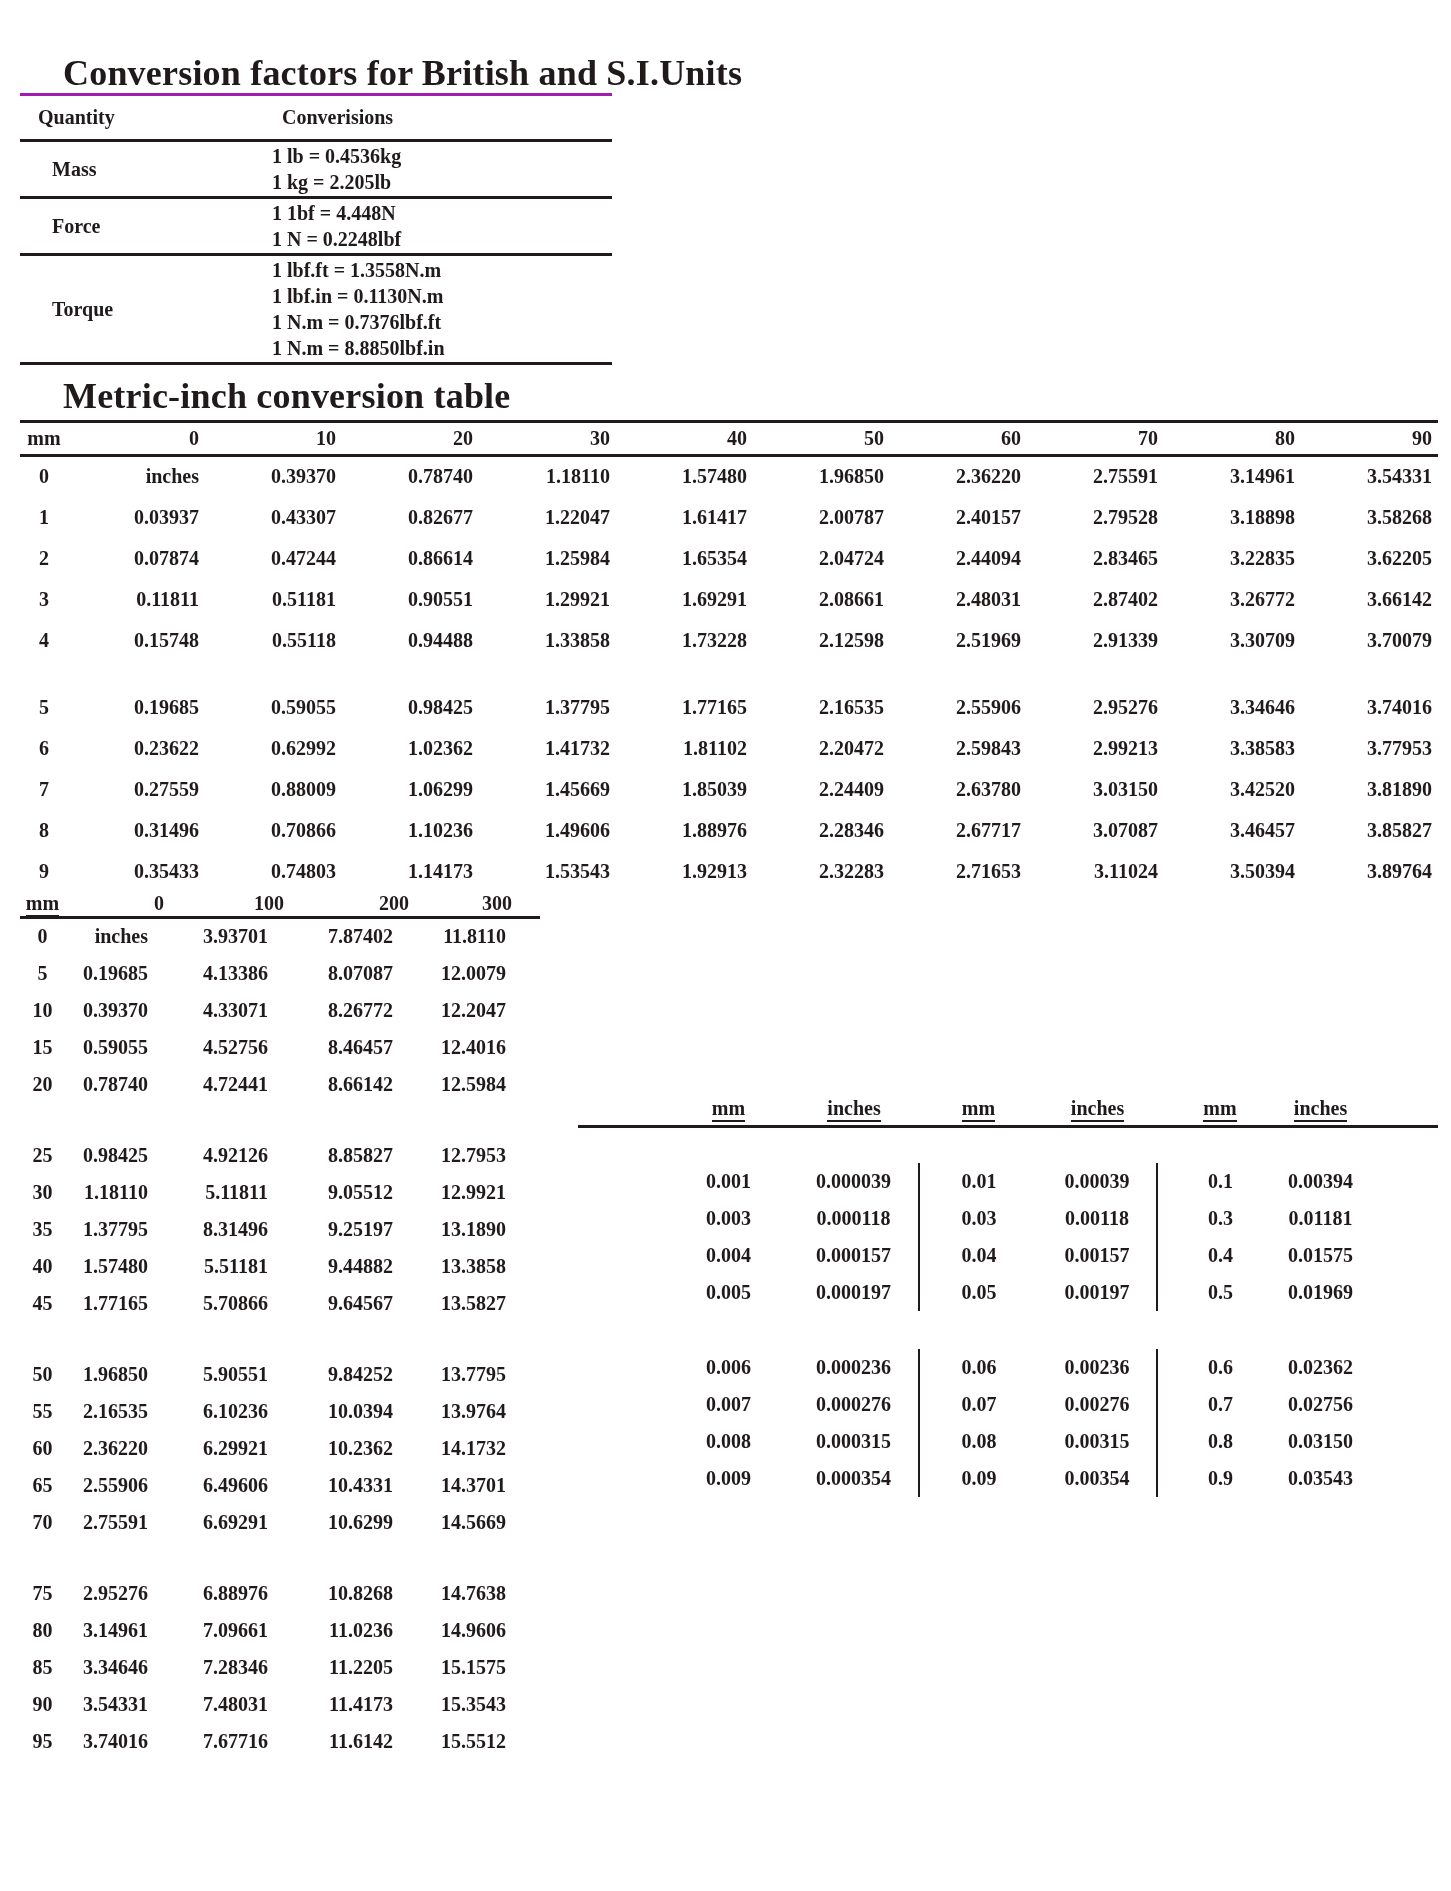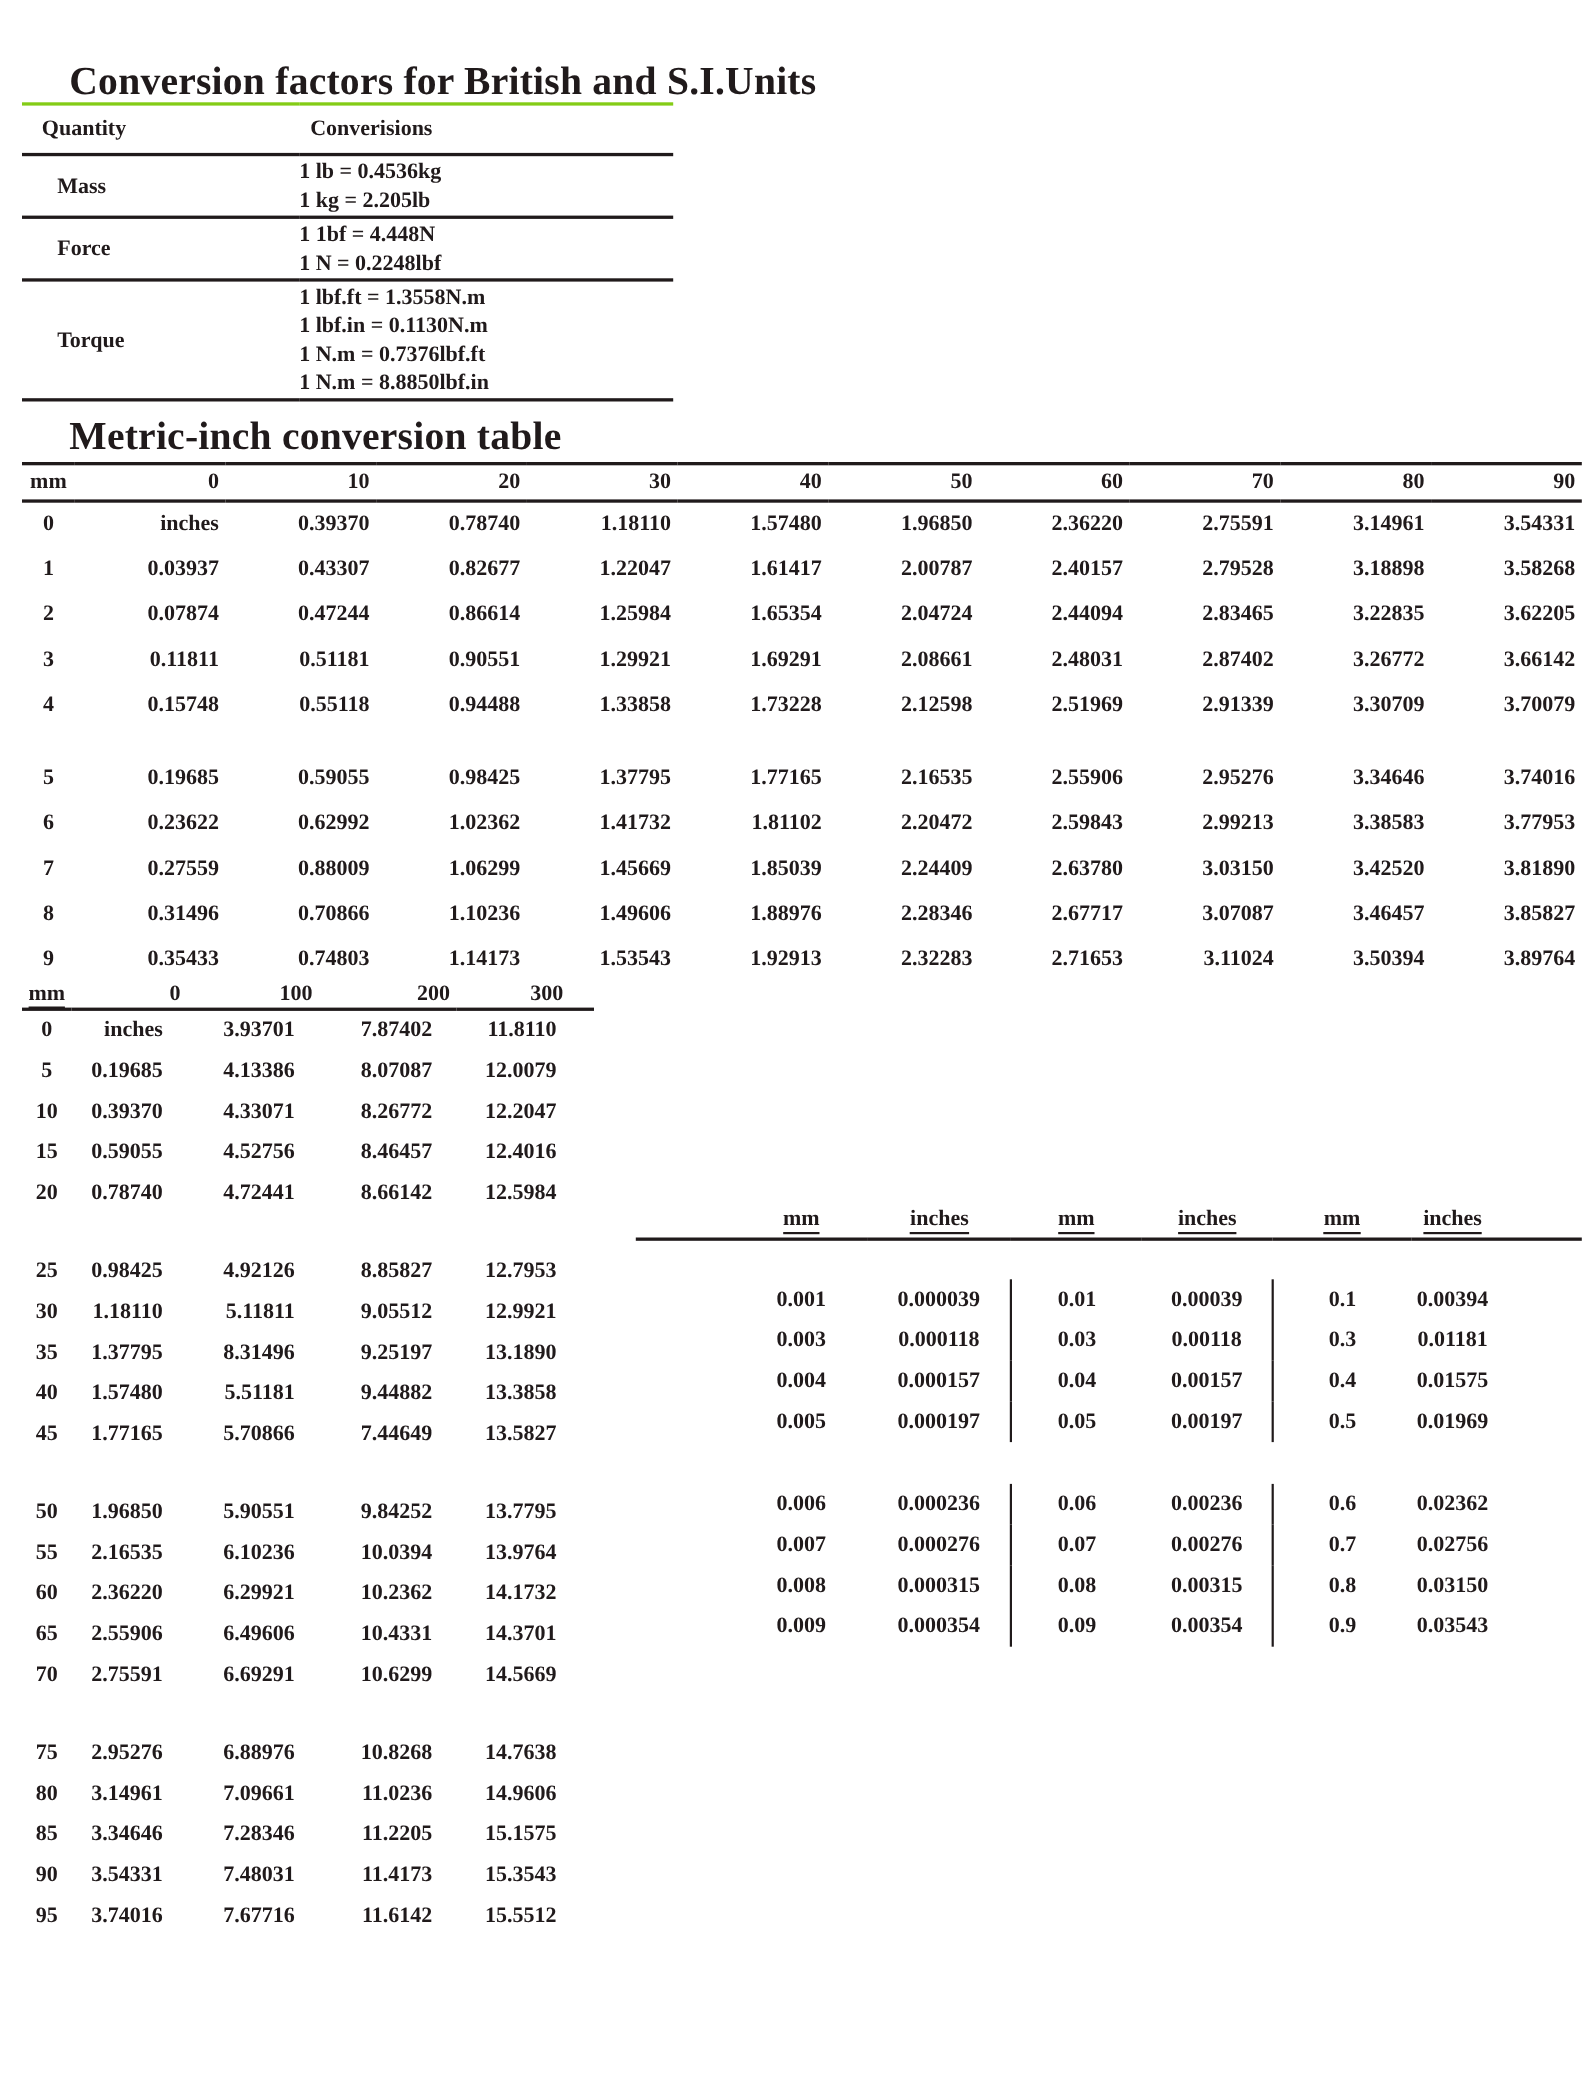--- a/index.html
+++ b/index.html
@@ -16,21 +16,21 @@
   h1.sec-title {
     font-size:36px; line-height:30px; margin:16px 0 0 43px;
     font-weight:bold; letter-spacing:0.2px;
   }
 
   table { border-collapse:collapse; table-layout:fixed; }
   th, td { padding:0; font-size:20px; font-weight:bold; color:#201a1b; }
   table, th, td { border-color:#201a1b; }
 
   
-  #conv-table { width:592px; margin-top:5px; border-top:3px solid #84cc16; }
+  #conv-table { width:592px; margin-top:5px; border-top:3px solid #a21caf; }
   #conv-table thead th { border-bottom:3px solid #201a1b; height:46px; text-align:left; vertical-align:middle; }
   #conv-table th.qty-h { width:252px; padding-left:18px; }
   #conv-table th.conv-h { padding-left:10px; }
   #conv-table tbody td { border-bottom:3px solid #201a1b; vertical-align:middle; padding:1px 0; }
   #conv-table td.qty { padding-left:32px; }
   #conv-table td.conv div { line-height:26px; }
 
   
   .s2-title { margin-top:136px; }
   #units-table { width:1418px; margin-top:9px; border-top:3px solid #201a1b; }
@@ -356,21 +356,21 @@
               <td class="mm-col">40</td>
               <td class="num-col">1.57480</td>
               <td class="num-col">5.51181</td>
               <td class="num-col">9.44882</td>
               <td class="num-col last">13.3858</td>
             </tr>
             <tr>
               <td class="mm-col">45</td>
               <td class="num-col">1.77165</td>
               <td class="num-col">5.70866</td>
-              <td class="num-col">7.44649</td>
+              <td class="num-col">9.64567</td>
               <td class="num-col last">13.5827</td>
             </tr>
             <tr class="spacer">
               <td colspan="5" style="height: 34px;"></td>
             </tr>
             <tr>
               <td class="mm-col">50</td>
               <td class="num-col">1.96850</td>
               <td class="num-col">5.90551</td>
               <td class="num-col">9.84252</td>

